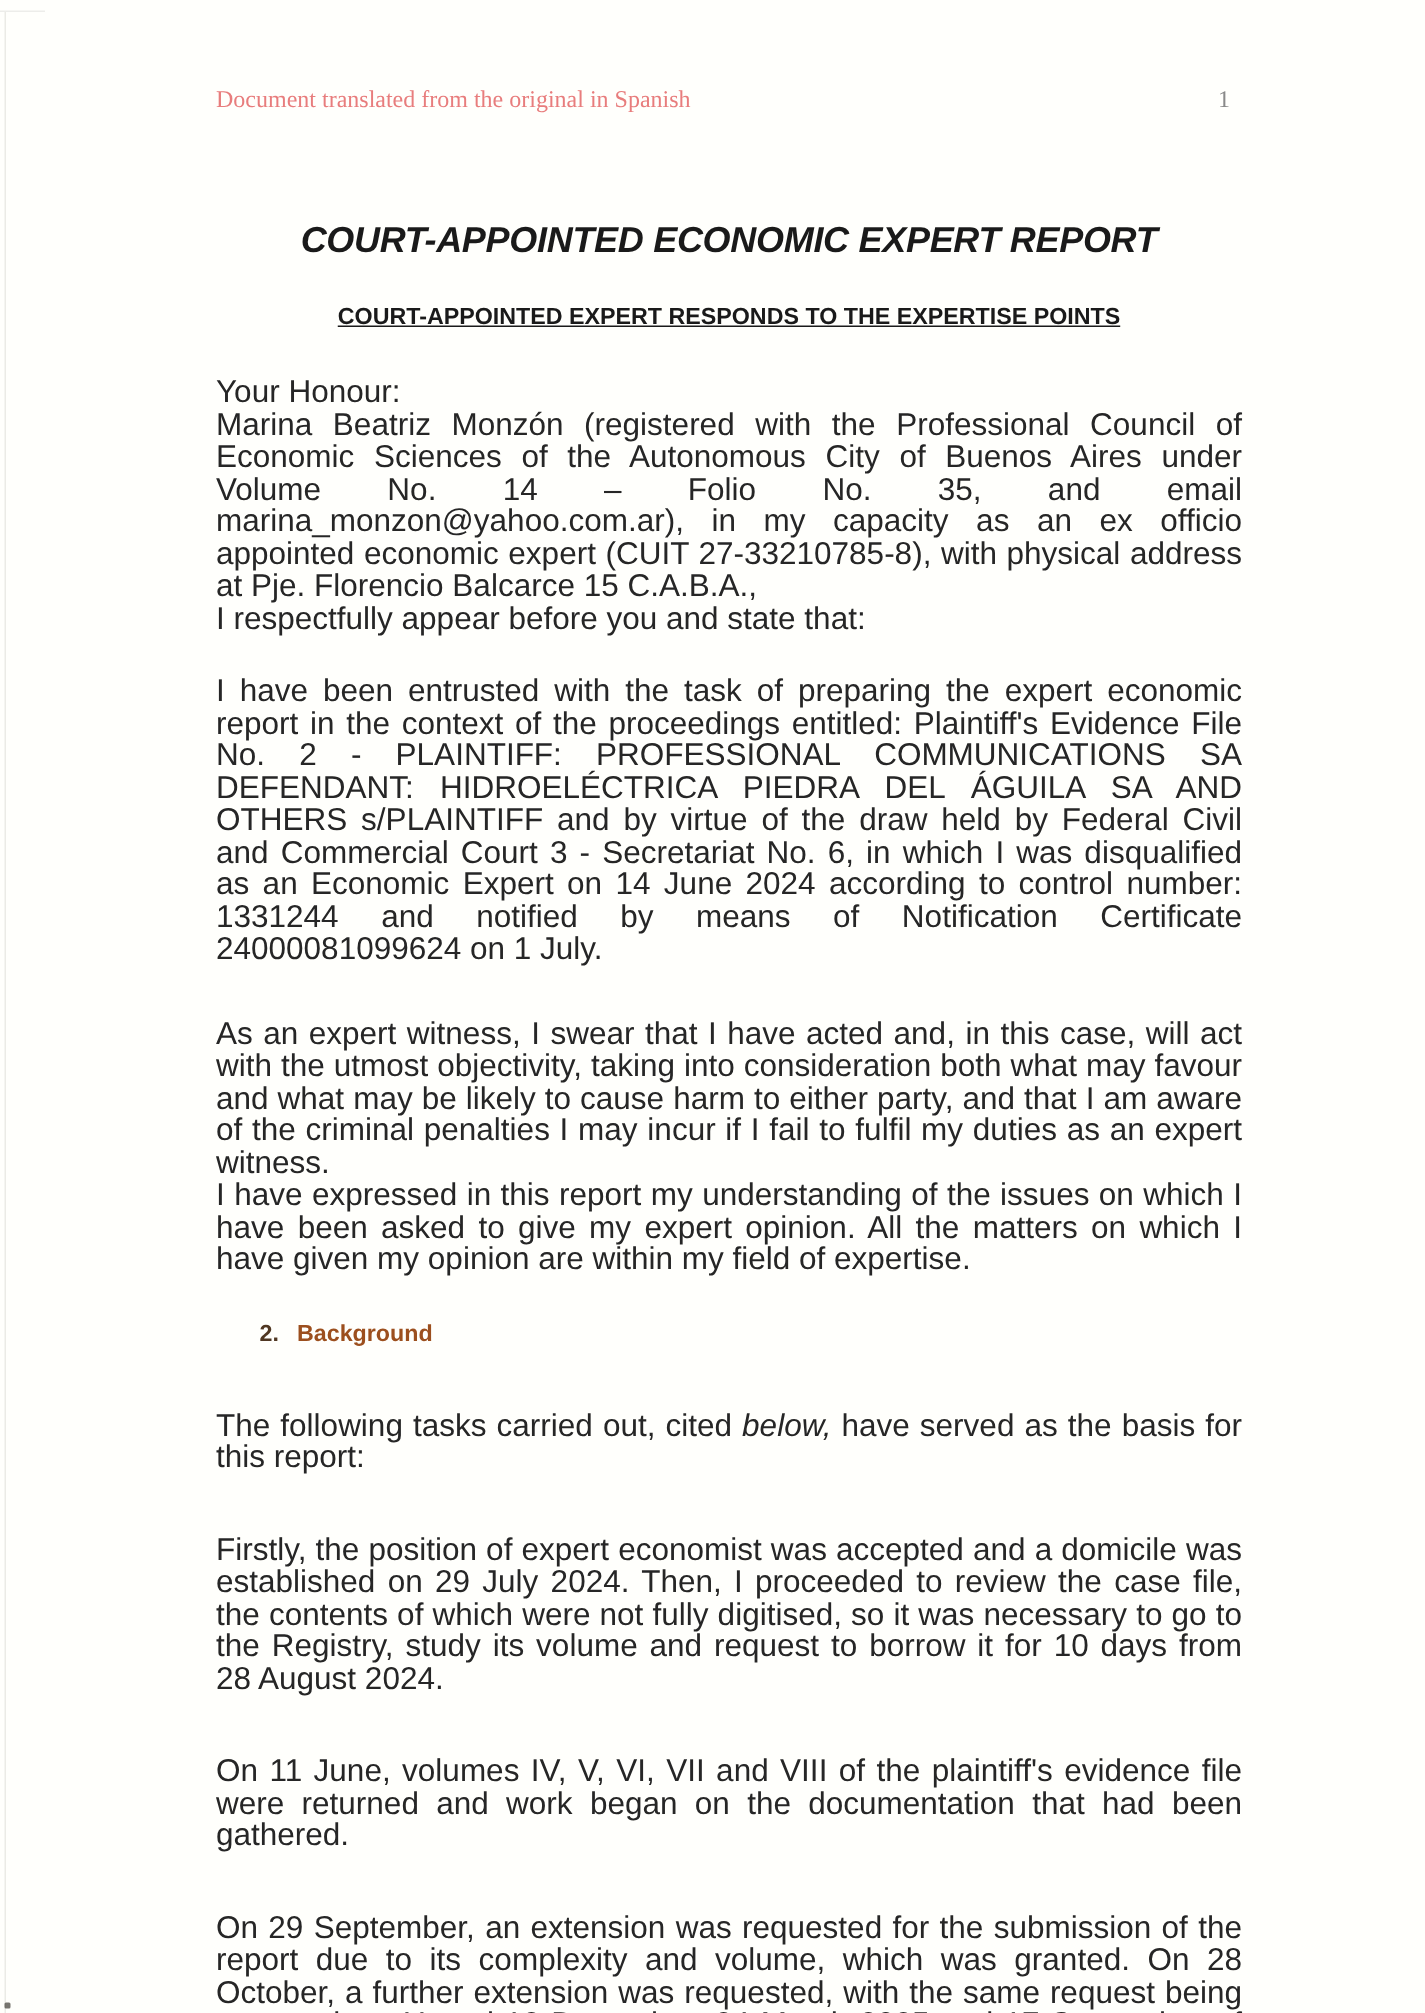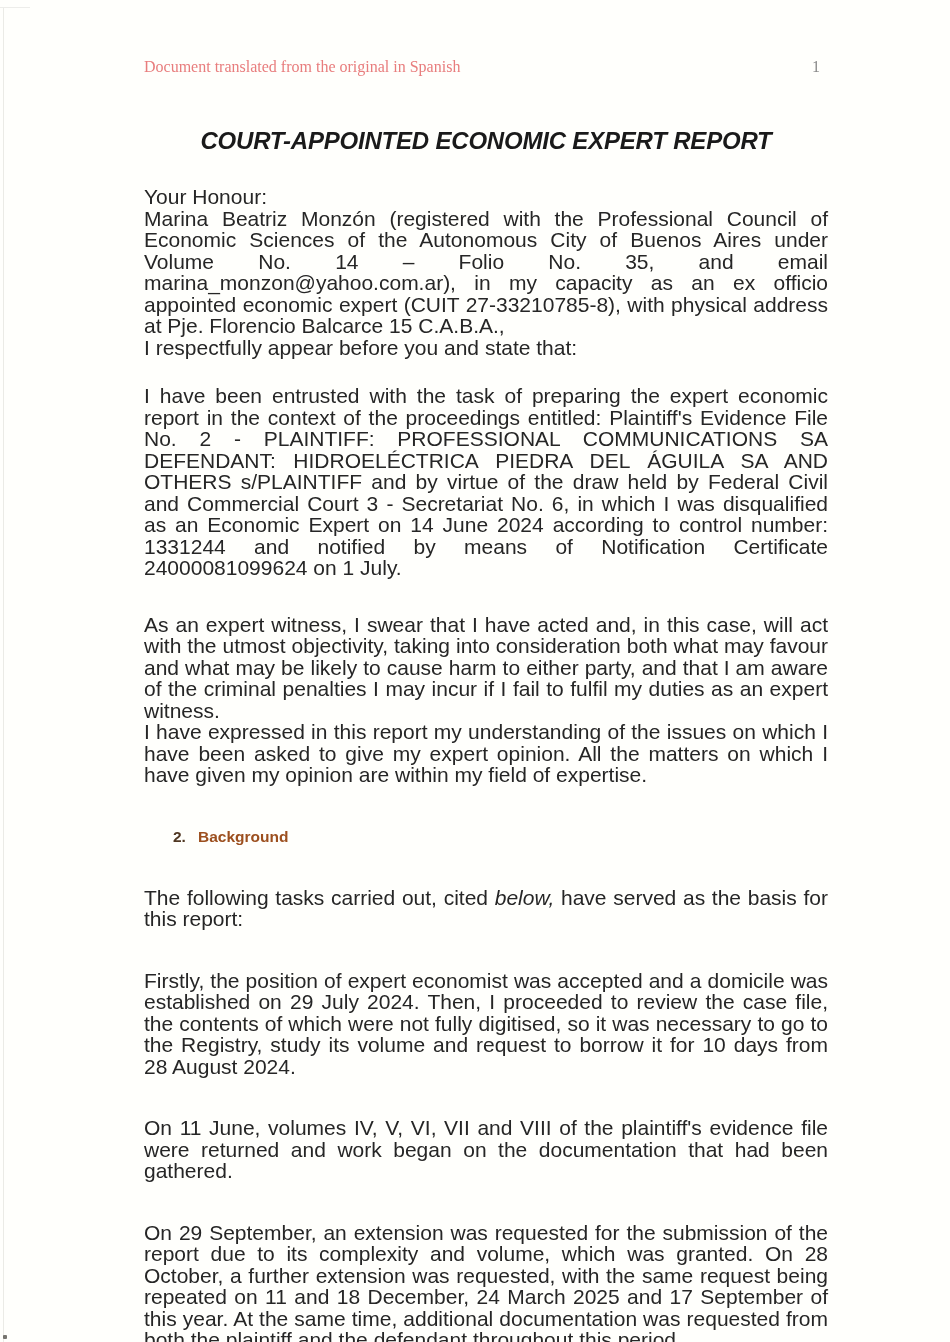--- a/index.html
+++ b/index.html
@@ -47,21 +47,21 @@
     font-size:16px;line-height:20px;
     color:var(--c-note);
   }
   .page-num{
     font-family:"Liberation Serif",serif;
     font-size:16px;line-height:20px;
     color:var(--c-pagenum);
     margin-right:8px;
   }
   .doc-title{
-    margin-top:48px;
+    margin-top:68px;
     text-align:center;
     font-size:24px;line-height:32px;
     font-weight:bold;font-style:italic;
     letter-spacing:-0.2px;
     color:var(--c-title);
   }
   .doc-subtitle{
     margin-top:25px;
     text-align:center;
     font-size:15.5px;line-height:20px;
@@ -70,21 +70,21 @@
     color:var(--c-title);
   }
   .sec-heading{
     padding-left:29px;
     font-size:15.5px;line-height:21px;
     font-weight:bold;
   }
   .sec-heading .sec-num{display:inline-block;min-width:25px;}
   .h-intro{margin-top:50px;color:var(--c-h1);}
   .h-intro .sec-num{color:var(--c-h1);}
-  .h-back{margin-top:40px;color:var(--c-h2);}
+  .h-back{margin-top:28px;color:var(--c-h2);}
   .h-back .sec-num{color:var(--c-h2num);}
   .doc-body{
     font-size:21px;line-height:21.5px;
     text-align:justify;
   }
   .doc-body .para{
     white-space:pre-line;
     margin:0;
   }
   .sec1-body{margin-top:29px;}
@@ -103,20 +103,21 @@
 
 <div class="content">
 
   <div class="page-header">
     <span class="trans-note">Document translated from the original in Spanish</span>
     <span class="page-num">1</span>
   </div>
 
   <div class="doc-title">COURT-APPOINTED ECONOMIC EXPERT REPORT</div>
 
+  <div class="doc-subtitle">COURT-APPOINTED EXPERT RESPONDS TO THE EXPERTISE POINTS</div>
 
 
   <div class="doc-body sec1-body">
     <p class="para">Your Honour:
 Marina Beatriz Monzón (registered with the Professional Council of Economic Sciences of the Autonomous City of Buenos Aires under Volume No. 14 – Folio No. 35, and email marina_monzon@yahoo.com.ar), in my capacity as an ex officio appointed economic expert (CUIT 27-33210785-8), with physical address at Pje. Florencio Balcarce 15 C.A.B.A.,
 I respectfully appear before you and state that:</p>
     <p class="para">I have been entrusted with the task of preparing the expert economic report in the context of the proceedings entitled: Plaintiff's Evidence File No. 2 - PLAINTIFF: PROFESSIONAL COMMUNICATIONS SA DEFENDANT: HIDROELÉCTRICA PIEDRA DEL ÁGUILA SA AND OTHERS s/PLAINTIFF and by virtue of the draw held by Federal Civil and Commercial Court 3 - Secretariat No. 6, in which I was disqualified as an Economic Expert on 14 June 2024 according to control number: 1331244 and notified by means of Notification Certificate 24000081099624 on 1 July.</p>
     <p class="para">As an expert witness, I swear that I have acted and, in this case, will act with the utmost objectivity, taking into consideration both what may favour and what may be likely to cause harm to either party, and that I am aware of the criminal penalties I may incur if I fail to fulfil my duties as an expert witness.
 I have expressed in this report my understanding of the issues on which I have been asked to give my expert opinion. All the matters on which I have given my opinion are within my field of expertise.</p>
   </div>

